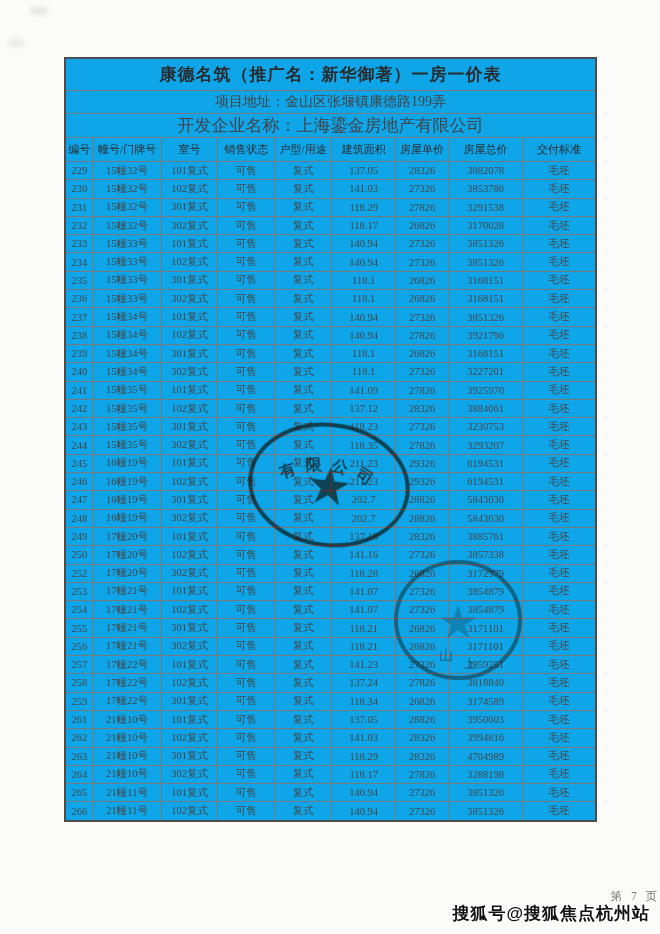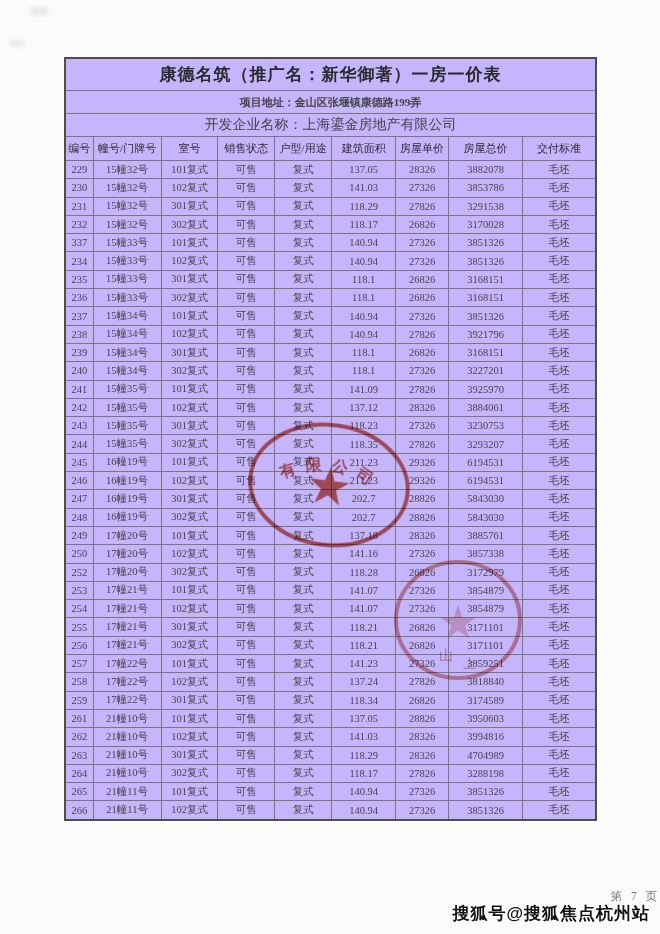--- a/index.html
+++ b/index.html
@@ -13,32 +13,32 @@
 
   
   .artifact { position:absolute; background:#cfcfcc; border-radius:2px; filter:blur(2px); }
   .a1 { left:30px; top:7px;  width:18px; height:8px; opacity:.45; }
   .a2 { left:9px;  top:39px; width:15px; height:8px; opacity:.35; }
 
   
   table.price-table {
     position:absolute; left:64px; top:57px; width:533px;
     border-collapse:collapse; table-layout:fixed;
-    background:#c4b5fd;
+    background:#0ea5e9;
     border:2px solid #4d4d4d;
     color:#3c3c3c;
   }
   .price-table th, .price-table td {
     border:1px solid #787878;
     text-align:center; vertical-align:middle;
     padding:0; overflow:hidden; white-space:nowrap;
   }
   tr.title-row th { height:31px; font-size:17px; font-weight:bold; color:#2a2a2a; letter-spacing:1px; }
-  tr.addr-row th  { height:22px; font-size:11px; font-weight:bold; color:#444; }
-  tr.dev-row th   { height:22px; font-size:14px; font-weight:normal; color:#444; }
+  tr.addr-row th  { height:22px; font-size:14px; font-weight:normal; color:#444; }
+  tr.dev-row th   { height:22px; font-size:17px; font-weight:normal; color:#444; }
   tr.cols-row th  { height:23px; font-size:11px; font-weight:normal; color:#2d2d2d; }
   tbody td        { height:17.3px; font-size:10.5px; color:#464646; }
 
   
   .page-footer {
     position:absolute; left:0; top:889px; width:660px;
     text-align:right; font-size:11.5px; color:#7a7a7a; letter-spacing:3px;
   }
   .watermark {
     position:absolute; right:10px; top:902px;
@@ -135,21 +135,21 @@
           <td>15幢32号</td>
           <td>302复式</td>
           <td>可售</td>
           <td>复式</td>
           <td>118.17</td>
           <td>26826</td>
           <td>3170028</td>
           <td>毛坯</td>
         </tr>
         <tr>
-          <td>337</td>
+          <td>233</td>
           <td>15幢33号</td>
           <td>101复式</td>
           <td>可售</td>
           <td>复式</td>
           <td>140.94</td>
           <td>27326</td>
           <td>3851326</td>
           <td>毛坯</td>
         </tr>
         <tr>

